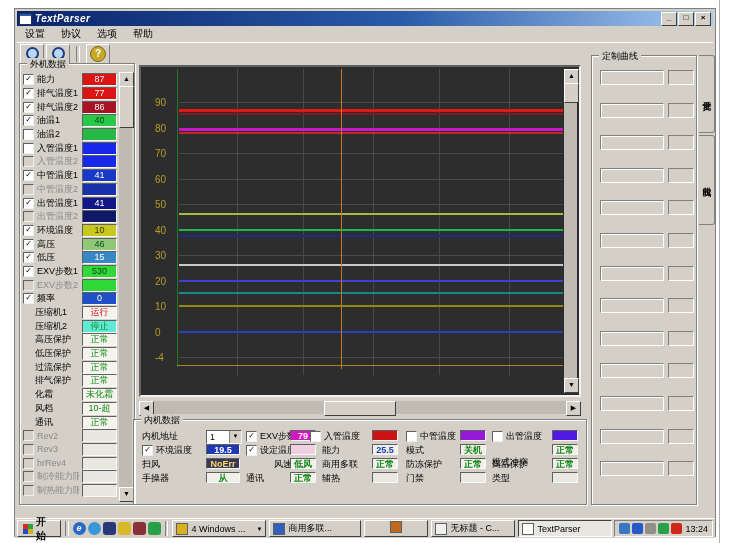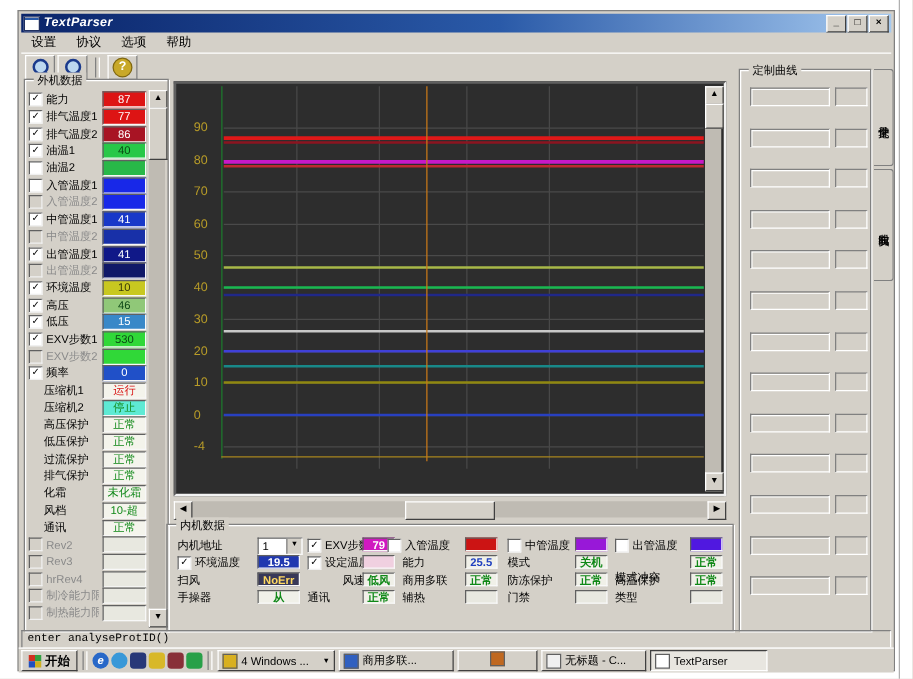--- a/index.html
+++ b/index.html
@@ -514,21 +514,20 @@
         <div class="rp-row" style="top: 405.2px;">
           <span class="rp-wide"></span>
           <span class="rp-small"></span>
         </div>
       </div>
   </div>
 
   <div class="vtab" id="vtab0" style="top:46px;height:76px">记录文件</div>
   <div class="vtab" id="vtab1" style="top:126px;height:88px">实时曲线</div>
 
-  <div id="statusbar">enter analyseProtID()</div>
 
   <div id="taskbar">
     <div id="start-btn">
       <span class="flag">
           <i></i>
           <i></i>
           <i></i>
           <i></i>
         </span>
       <span>开始</span>
@@ -560,14 +559,24 @@
         </div>
         <div class="taskbtn" style="width: 76px;">
           <span class="task-ico" style="background: rgb(240, 240, 240); border: 1px solid rgb(96, 96, 96);"></span>
           <span style="overflow: hidden; flex: 1 1 0%;">无标题 - C...</span>
         </div>
         <div class="taskbtn active" style="width: 86px;">
           <span class="task-ico" style="background: rgb(255, 255, 255); border: 1px solid rgb(96, 96, 96);"></span>
           <span style="overflow: hidden; flex: 1 1 0%;">TextParser</span>
         </div>
       </span>
+    <div id="tray">
+      <span id="trayicons" style="display:flex;gap:2px">
+          <span class="tray-ico" style="background: rgb(56, 120, 192);"></span>
+          <span class="tray-ico" style="background: rgb(40, 88, 200);"></span>
+          <span class="tray-ico" style="background: rgb(144, 144, 136);"></span>
+          <span class="tray-ico" style="background: rgb(40, 160, 72);"></span>
+          <span class="tray-ico" style="background: rgb(208, 40, 24);"></span>
+        </span>
+      <span>13:24</span>
+    </div>
   </div>
 </div>
 
 </body></html>

